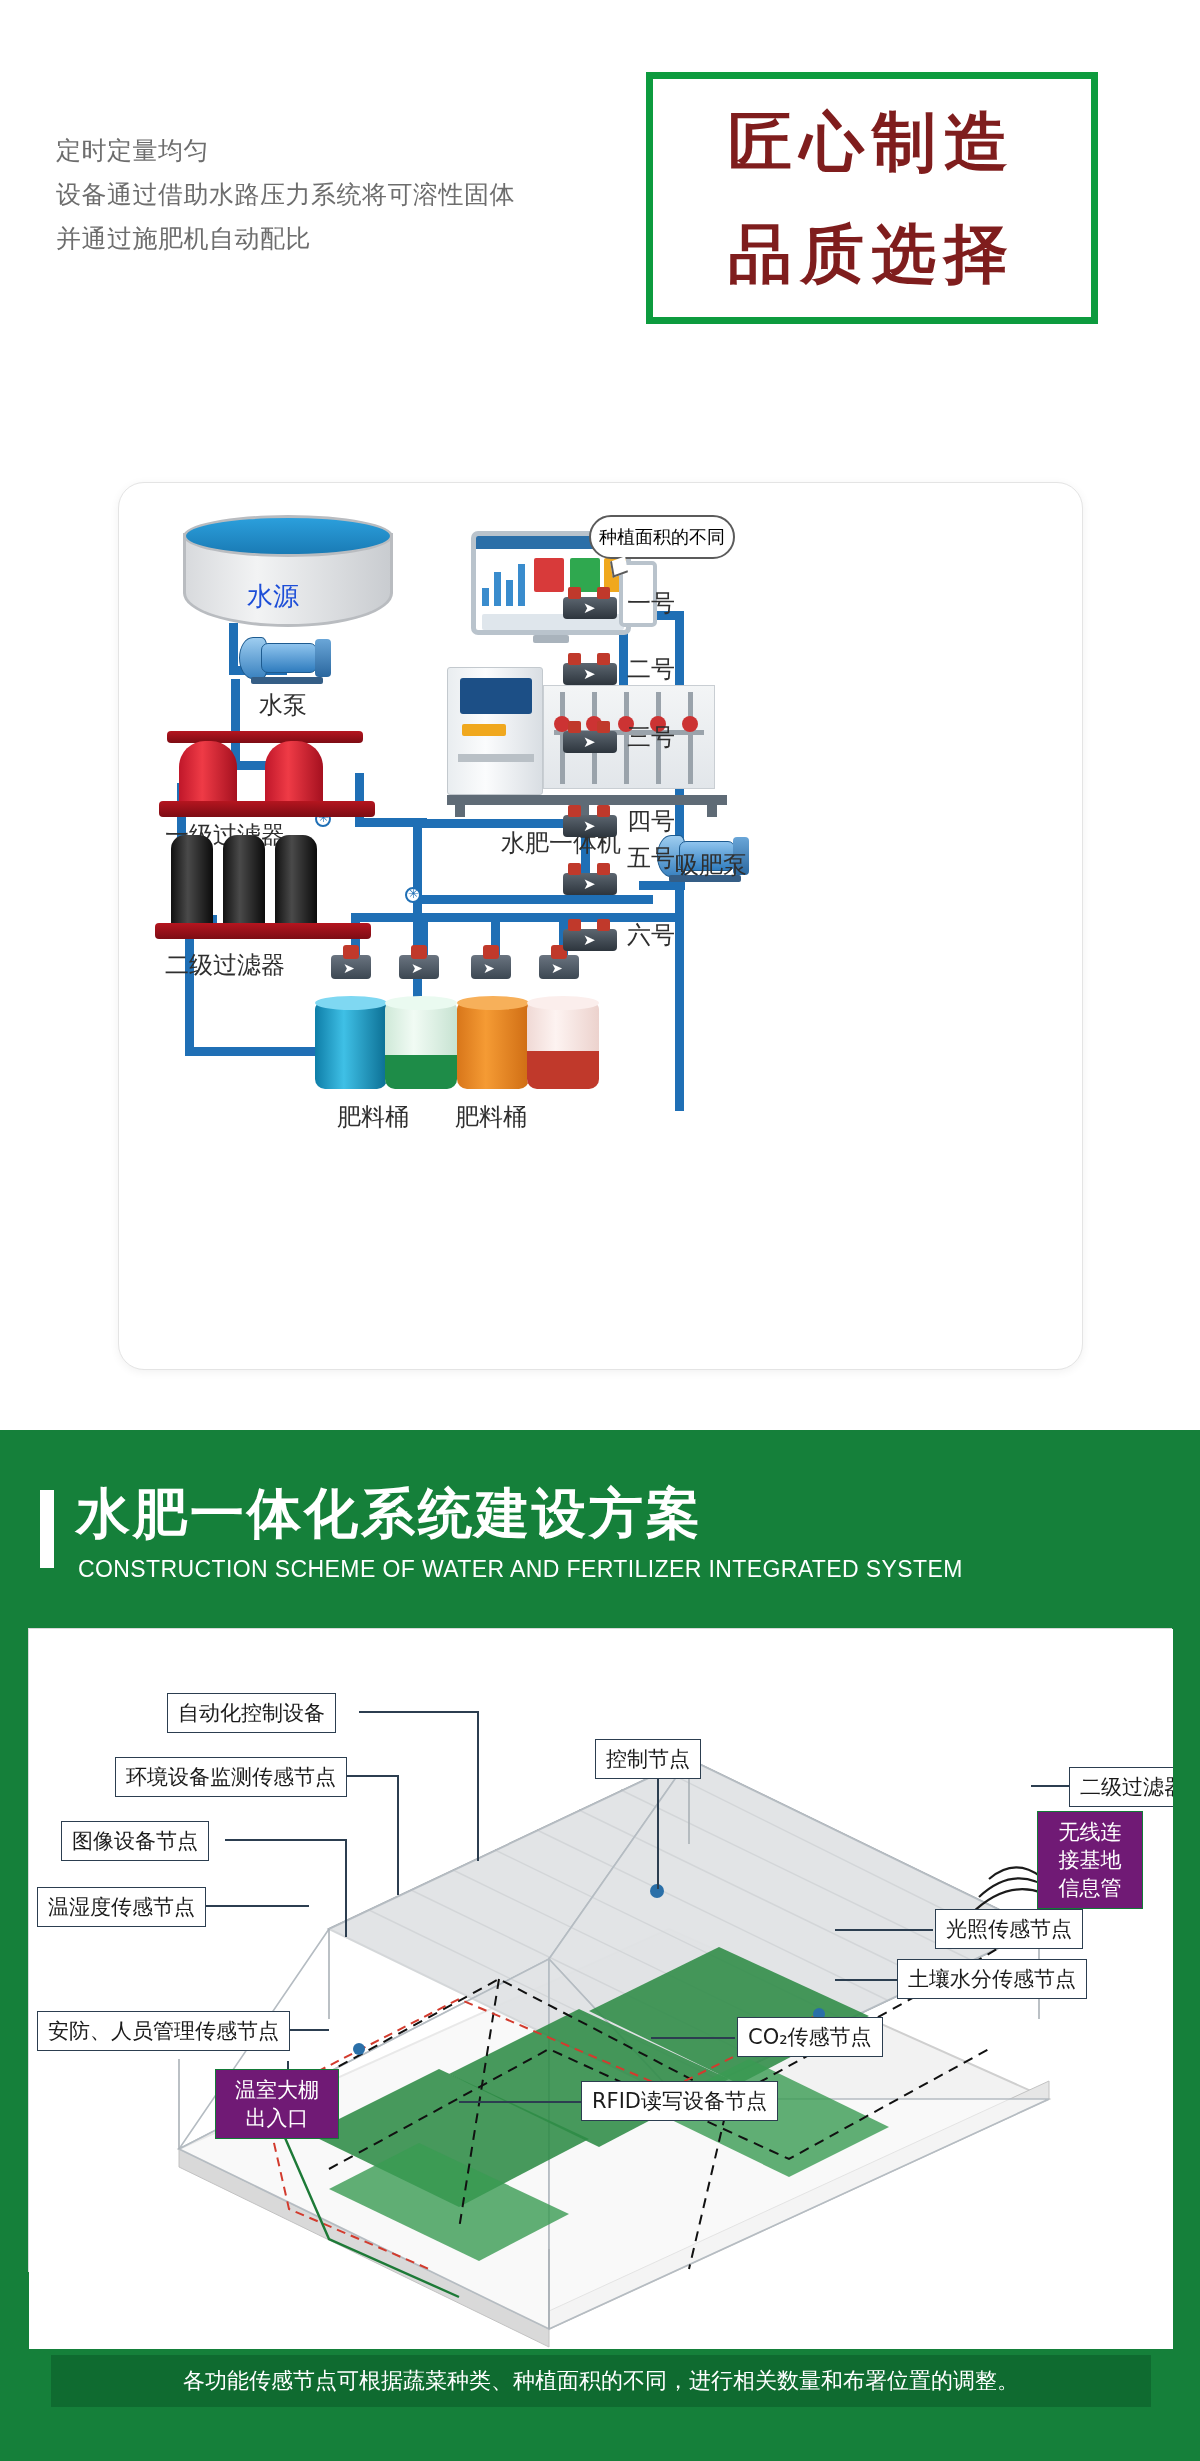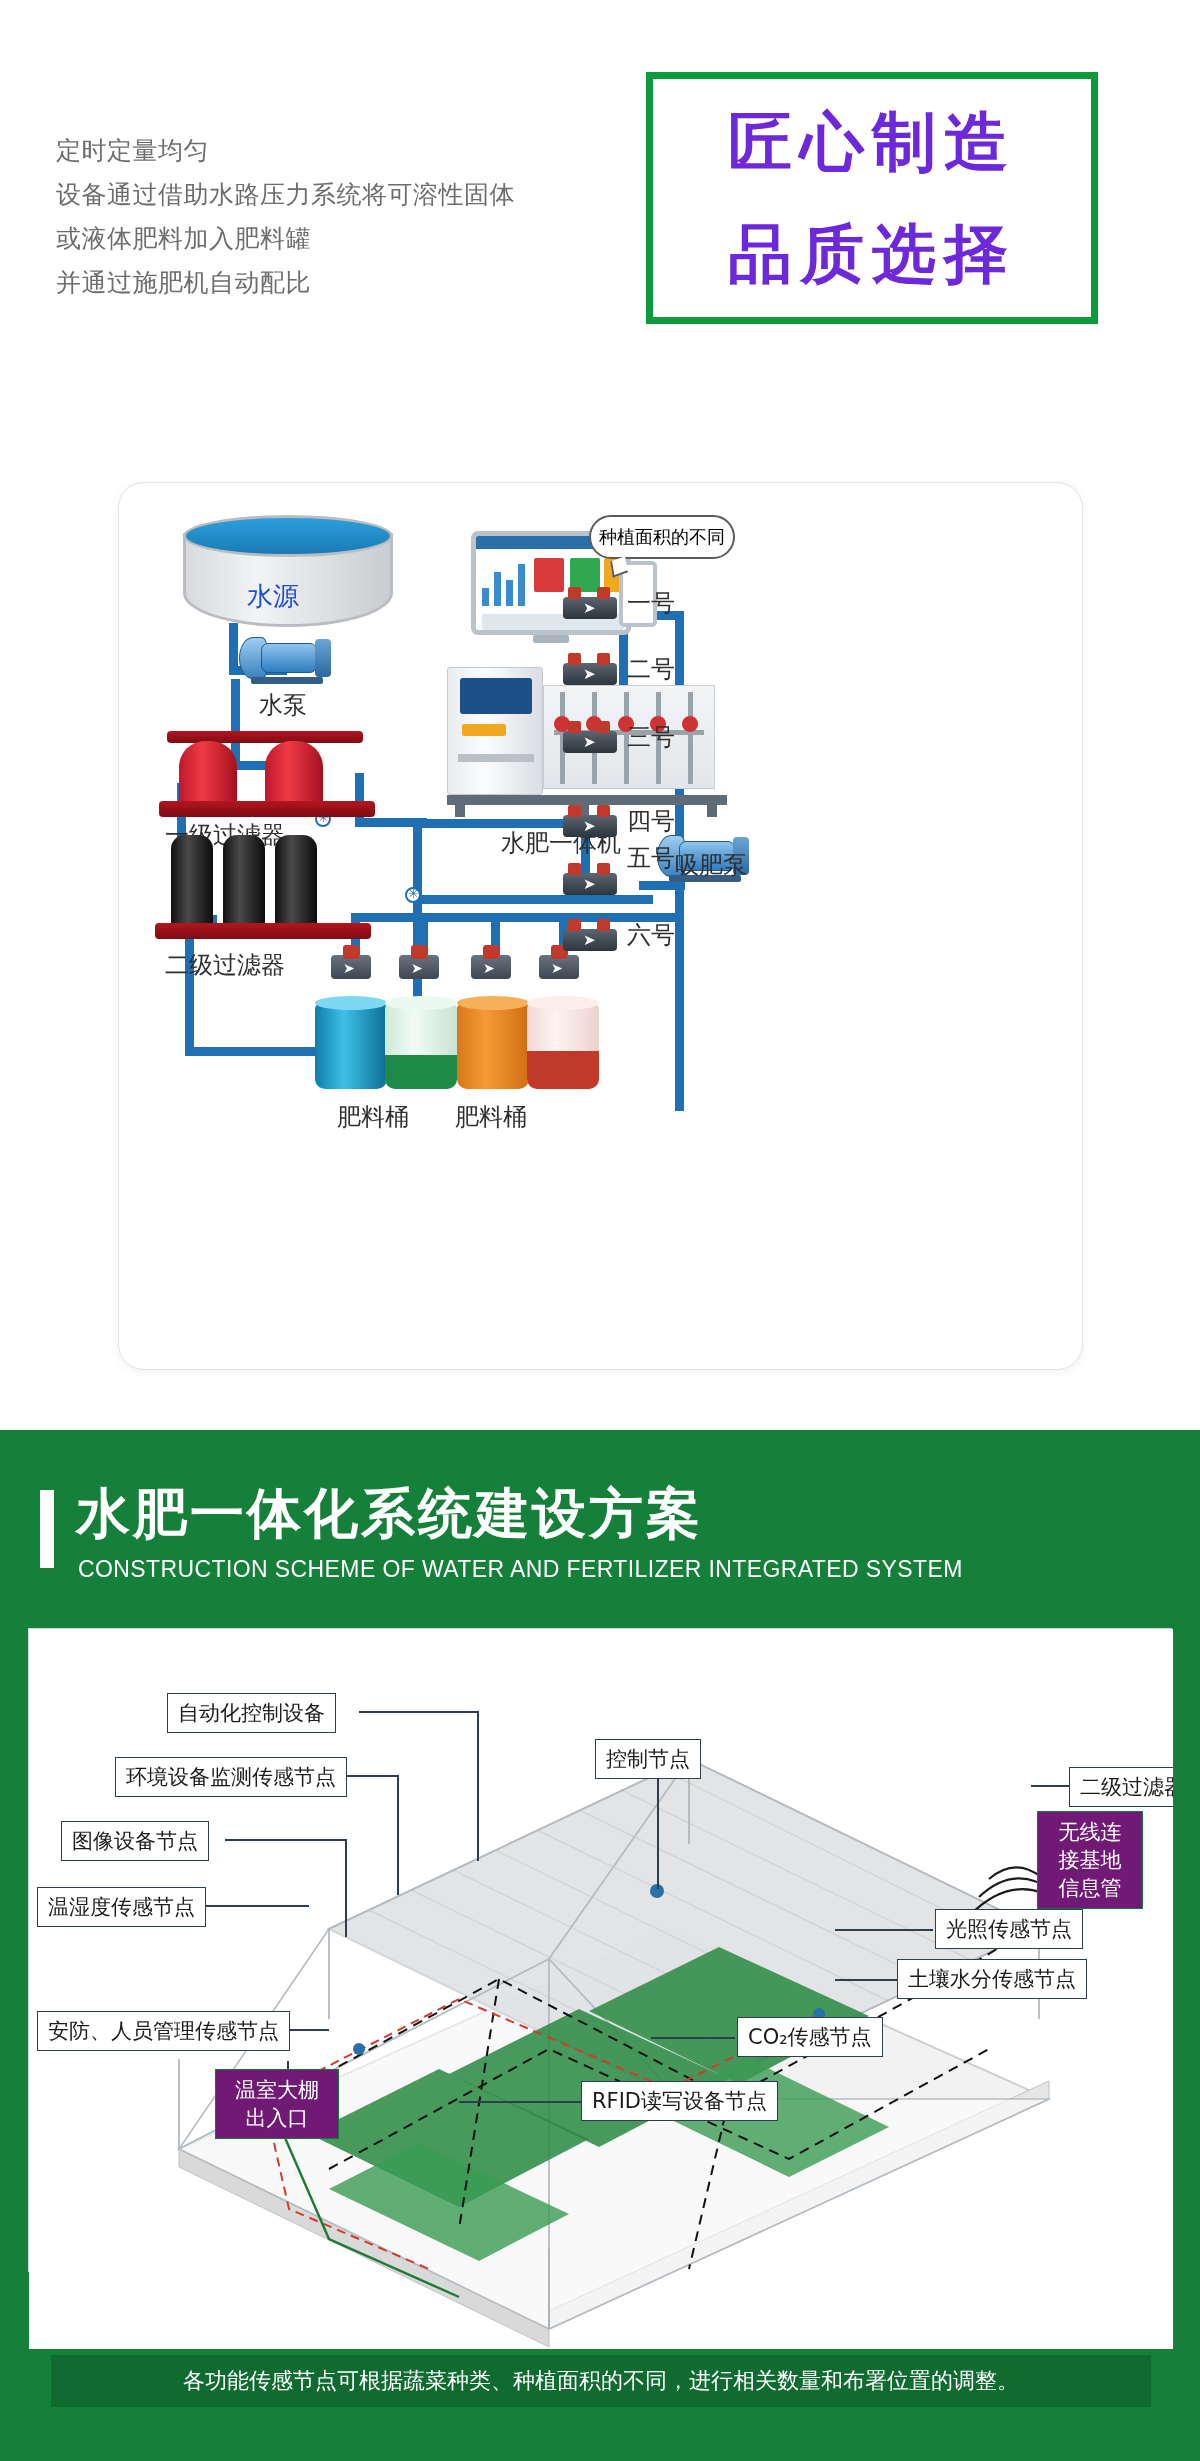--- a/index.html
+++ b/index.html
@@ -20,21 +20,21 @@
   }
   #intro-text div { white-space:nowrap; }
 
   
   #stamp {
     position:absolute; left:646px; top:72px; width:452px; height:252px;
     border:7px solid #0d9b3e;
     display:flex; flex-direction:column; align-items:center; justify-content:center;
   }
   #stamp .line {
-    font-size:64px; font-weight:bold; color:#6d28d9;
+    font-size:64px; font-weight:bold; color:#7f1d1d;
     letter-spacing:8px; line-height:112px;
     font-family:"DejaVu Sans", sans-serif;
   }
 
   
   #diagram-card {
     position:absolute; left:118px; top:482px; width:965px; height:888px;
     background:#fff; border:1px solid #e4e4e4; border-radius:26px;
     box-shadow:0 2px 10px rgba(0,0,0,.06);
     overflow:hidden;
@@ -199,21 +199,20 @@
   }
 </style>
 </head>
 <body>
 
 <div id="top-section">
 
   <div id="intro-text">
     <div>定时定量均匀</div>
     <div>设备通过借助水路压力系统将可溶性固体</div>
-    <div>或液体肥料加入肥料罐</div>
     <div>并通过施肥机自动配比</div>
   </div>
 
   <div id="stamp">
     <div class="line">匠心制造</div>
     <div class="line">品质选择</div>
   </div>
 
   <div id="diagram-card">
 

